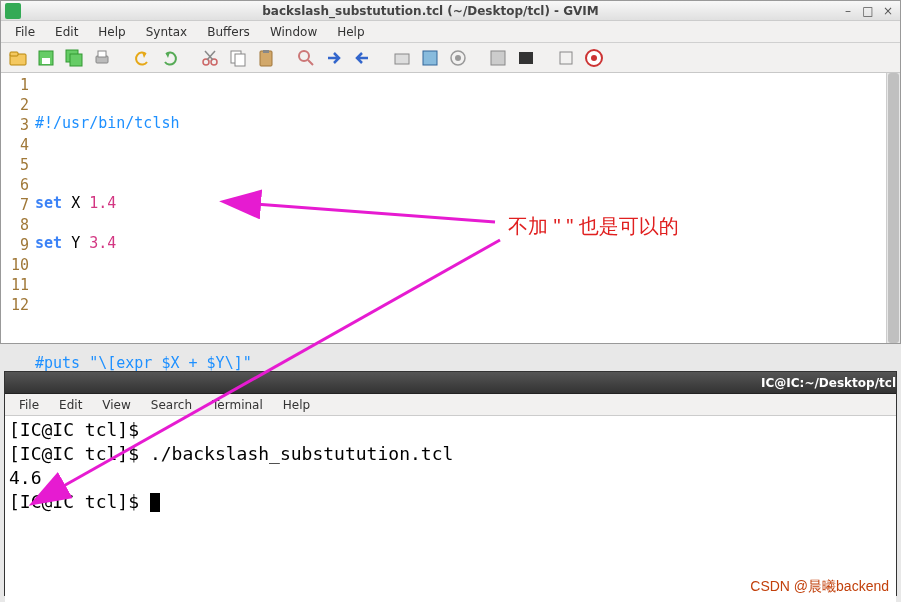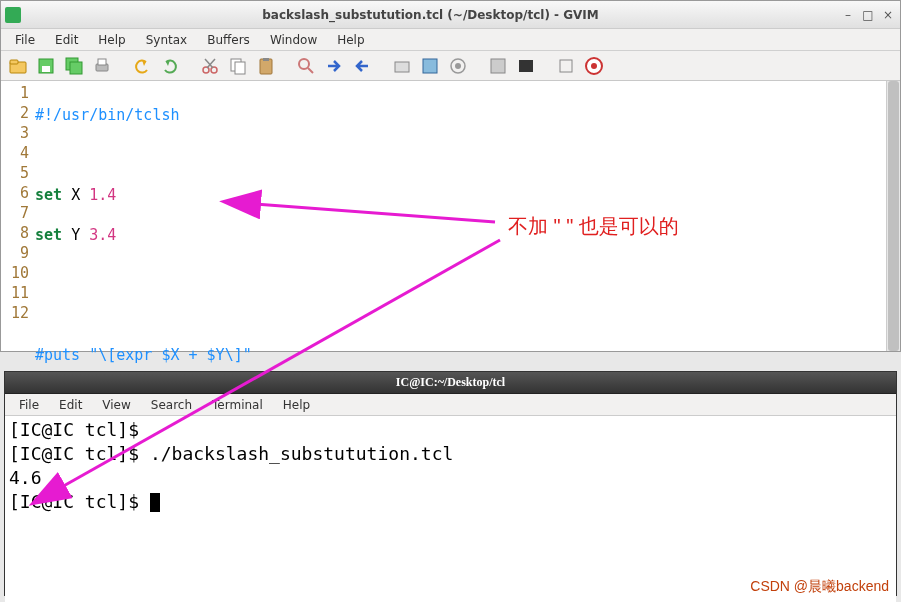--- a/index.html
+++ b/index.html
@@ -1,49 +1,49 @@
 <!DOCTYPE html>
 <html><head>
 <meta charset="utf-8">
 <style>
   * { box-sizing: border-box; margin: 0; padding: 0; }
   body { font-family: "DejaVu Sans", sans-serif; font-size: 12px; background: #e8e8e8; width: 901px; height: 602px; position: relative; overflow: hidden; }
   
   
   .gvim-window { position: absolute; top: 0; left: 0; right: 0; background: #f2f1f0; border: 1px solid #999; }
-  .gvim-titlebar { display: flex; align-items: center; height: 28px; background: linear-gradient(#f8f8f8,#e0e0e0); border-bottom: 1px solid #ccc; padding: 0 4px; }
+  .gvim-titlebar { display: flex; align-items: center; height: 20px; background: linear-gradient(#f8f8f8,#e0e0e0); border-bottom: 1px solid #ccc; padding: 0 4px; }
   .gvim-titlebar .title { flex: 1; text-align: center; font-size: 12px; color: #444; font-weight: bold; }
   .gvim-titlebar .win-btn { width: 16px; height: 16px; margin-left: 4px; display: flex; align-items: center; justify-content: center; color: #555; }
   .vim-icon { width: 16px; height: 16px; background: #3a5; border-radius: 2px; margin-right: 4px; }
   .gvim-menubar { display: flex; height: 22px; align-items: center; padding: 0 4px; background: #f2f1f0; border-bottom: 1px solid #d0d0d0; }
   .gvim-menubar span { padding: 2px 10px; color: #333; }
   .gvim-toolbar { display: flex; align-items: center; height: 30px; padding: 2px 4px; background: #f2f1f0; border-bottom: 1px solid #c8c8c8; gap: 2px; }
   .tb-btn { width: 26px; height: 26px; display: flex; align-items: center; justify-content: center; border-radius: 3px; }
   .tb-sep { width: 10px; }
   .gvim-editor { display: flex; background: #fff; height: 270px; position: relative; }
   .gutter { width: 34px; text-align: right; padding-right: 6px; font-family: "DejaVu Sans Mono", monospace; font-size: 15px; line-height: 20px; color: #a07838; padding-top: 2px; }
-  .code { flex: 1; font-family: "DejaVu Sans Mono", monospace; font-size: 15px; line-height: 20px; padding-top: 4px; white-space: pre; position: relative; }
-  .kw { color: #15803d; font-weight: bold; }
+  .code { flex: 1; font-family: "DejaVu Sans Mono", monospace; font-size: 15px; line-height: 20px; padding-top: 20px; white-space: pre; position: relative; }
+  .kw { color: #3b82f6; font-weight: bold; }
   .num { color: #d33682; }
   .cm { color: #1e90ff; }
   .var { color: #2aa198; }
   .op { color: #333; }
   .id { color: #000; }
   .cursor { display: inline-block; width: 9px; height: 16px; border: 1px solid #000; vertical-align: baseline; }
   .scrollbar { width: 14px; background: #e8e8e8; border-left: 1px solid #ccc; position: relative; }
   .thumb { position: absolute; top: 0; left: 1px; right: 1px; height: 100%; background: #c0c0c0; border-radius: 3px; }
   
   
   .annotation-svg { position: absolute; top: 0; left: 0; width: 100%; height: 100%; pointer-events: none; z-index: 10; }
   .annotation-text { position: absolute; top: 213px; left: 508px; font-family: "Microsoft YaHei","SimHei",sans-serif; font-size: 20px; color: #e02020; }
   
   
   .term-window { position: absolute; top: 371px; left: 4px; right: 4px; border: 1px solid #333; background: #fff; height: 225px; }
   .term-titlebar { height: 22px; background: linear-gradient(#555,#333); color: #fff; display: flex; align-items: center; justify-content: center; font-size: 12px; font-weight: bold; border-bottom: 1px solid #222; }
-  .term-titlebar .title { flex: 1; text-align: center; font-family: Liberation Serif, serif; }
+  .term-titlebar .title { flex: 1; text-align: right; }
   .term-menubar { height: 22px; background: #f2f1f0; display: flex; align-items: center; padding: 0 4px; border-bottom: 1px solid #ccc; color: #333; }
   .term-menubar span { padding: 2px 10px; }
   .term-body { background: #fff; font-family: "DejaVu Sans Mono", monospace; font-size: 18px; line-height: 24px; padding: 2px 4px; color: #000; white-space: pre; position: relative; height: 204px; }
   .term-cursor { display: inline-block; width: 10px; height: 19px; background: #000; vertical-align: text-bottom; }
   
   .watermark { position: absolute; bottom: 6px; right: 12px; color: #c2410c; font-family: "Microsoft YaHei", sans-serif; font-size: 14px; }
 </style>
 </head>
 <body>
 

